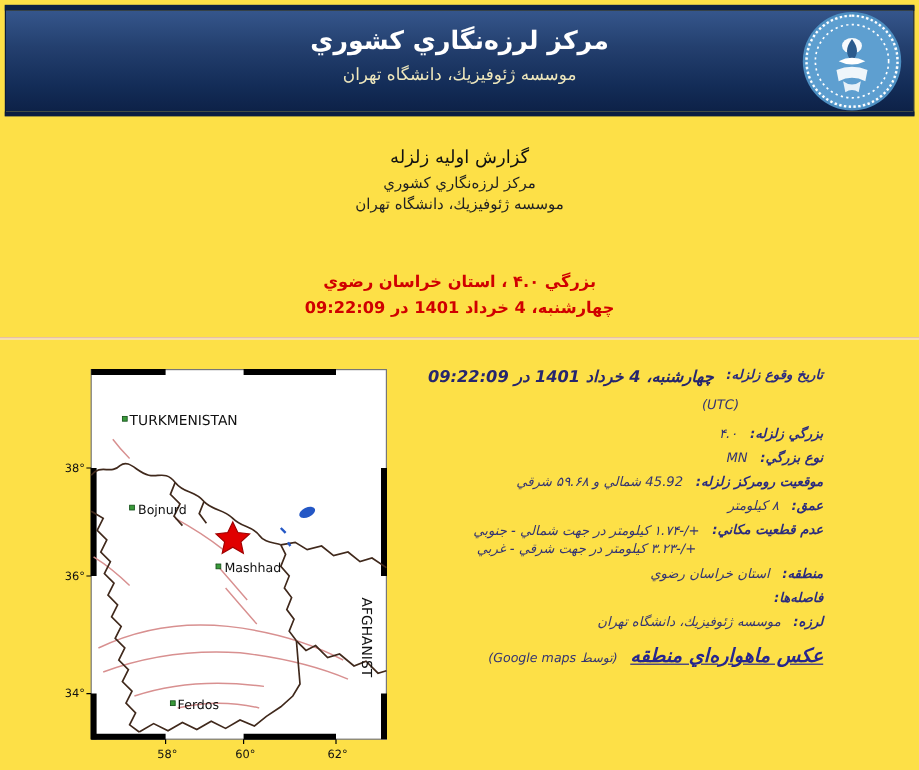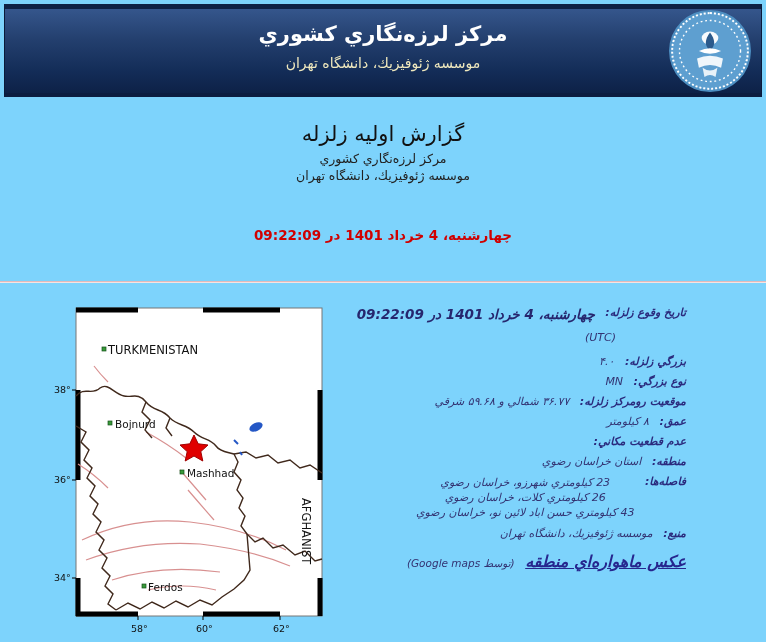--- a/index.html
+++ b/index.html
@@ -1,31 +1,31 @@
 <!DOCTYPE html>
 <html lang="fa"><head>
 <meta charset="utf-8">
 <style>
   * { margin:0; padding:0; box-sizing:border-box; }
   body { background:#fff; font-family:"DejaVu Sans", sans-serif; }
-  .page { position:relative; width:766px; height:642px; background:#7dd3fc; overflow:hidden; margin:0 auto; }
+  .page { position:relative; width:766px; height:642px; background:#fde047; overflow:hidden; margin:0 auto; }
 
   
   .banner { position:absolute; top:4px; left:4px; right:4px; height:93px;
     background:linear-gradient(180deg,#35568c 0%, #24406f 35%, #132c57 75%, #0d2147 100%);
     border:1px solid #0a1a3a; border-top:5px solid #0e2145; border-bottom:4px solid #0c1d40; }
   .banner-title { text-align:center; color:#ffffff; font-weight:bold; font-size:21px; margin-top:13px; direction:rtl; }
   .banner-sub { text-align:center; color:#efe8bd; font-size:14px; margin-top:9px; direction:rtl; }
   .logo { position:absolute; right:12px; top:3px; width:78px; height:78px; border-radius:50%;
     background:#5e9fd0; border:2px dotted #ffffff; box-shadow:0 0 0 2px #4d8fc2; }
   .logo svg { width:100%; height:100%; }
 
   
   .rhead { position:absolute; top:122px; left:0; right:0; text-align:center; direction:rtl; }
-  .rhead-title { font-size:21px; color:#111; }
+  .rhead-title { font-size:15px; color:#111; }
   .rhead-l1 { font-size:12.5px; color:#222; margin-top:5px; }
   .rhead-l2 { font-size:12.5px; color:#222; margin-top:2px; }
 
   
   .summary { position:absolute; top:224px; left:0; right:0; text-align:center; direction:rtl;
     color:#d00000; font-weight:bold; font-size:13.5px; line-height:22px; }
 
   .rule { position:absolute; top:281px; left:0; right:0; border-top:1px solid #e3b9b9; border-bottom:1px solid #f6e3e3; }
 
   
@@ -70,20 +70,21 @@
     </div>
   </div>
 
   <div class="rhead">
     <div class="rhead-title">گزارش اوليه زلزله</div>
     <div class="rhead-l1">مركز لرزه‌نگاري كشوري</div>
     <div class="rhead-l2">موسسه ژئوفيزيك، دانشگاه تهران</div>
   </div>
 
   <div class="summary">
+    <div>بزرگي ۴.۰ ،  استان خراسان رضوي</div>
     <div>چهارشنبه، 4 خرداد 1401 در 09:22:09</div>
   </div>
 
   <div class="rule"></div>
 
   <div class="mapwrap">
     <svg viewBox="0 0 300 345" width="300" height="345">
 
       <rect x="28" y="6" width="246" height="308" fill="#ffffff" stroke="#777" stroke-width="1"></rect>
 
@@ -180,48 +181,47 @@
       <span class="val">۴.۰</span>
     </div>
 
     <div class="trow">
       <span class="lbl">نوع بزرگي:</span>
       <span class="val">MN</span>
     </div>
 
     <div class="trow">
       <span class="lbl">موقعيت رومركز زلزله:</span>
-      <span class="val">۳۶.۷۷ شمالي و ۵۹.۶۸ شرقي</span>
+      <span class="val">45.92 شمالي و ۵۹.۶۸ شرقي</span>
     </div>
 
     <div class="trow">
       <span class="lbl">عمق:</span>
       <span class="val">۸ كيلومتر</span>
     </div>
 
     <div class="trow">
       <span class="lbl">عدم قطعيت مكاني:</span>
+      <span class="val">
+        <div class="mline">+/-۱.۷۴ كيلومتر در جهت شمالي - جنوبي</div>
+        <div class="mline">+/-۳.۲۳ كيلومتر در جهت شرقي - غربي</div>
+      </span>
     </div>
 
     <div class="trow">
       <span class="lbl">منطقه:</span>
       <span class="val">استان خراسان رضوي</span>
     </div>
 
     <div class="trow">
       <span class="lbl">فاصله‌ها:</span>
-      <span class="val">
-        <div class="mline">23 كيلومتري شهرزو، خراسان رضوي</div>
-        <div class="mline">26 كيلومتري كلات، خراسان رضوي</div>
-        <div class="mline">43 كيلومتري حسن اباد لائين نو، خراسان رضوي</div>
-      </span>
-    </div>
-
-    <div class="trow">
-      <span class="lbl">منبع:</span>
+    </div>
+
+    <div class="trow">
+      <span class="lbl">لرزه:</span>
       <span class="val">موسسه ژئوفيزيك، دانشگاه تهران</span>
     </div>
 
     <div class="linkrow">
       <a class="sat-link">عكس ماهواره‌اي منطقه</a>
       <span class="sat-attr">(توسط Google maps)</span>
     </div>
 
   </div>
 </div>

